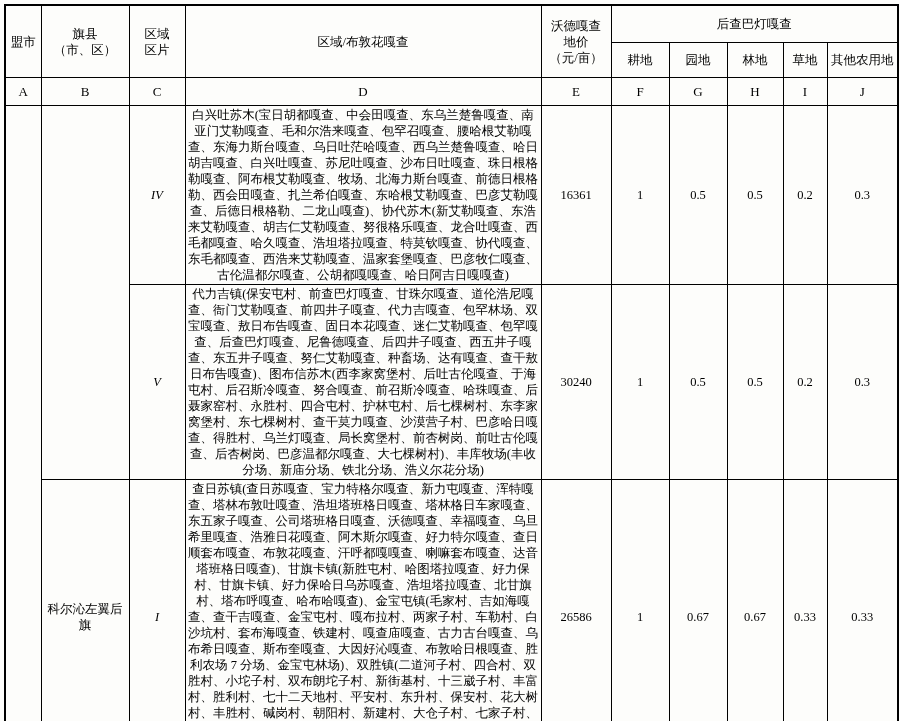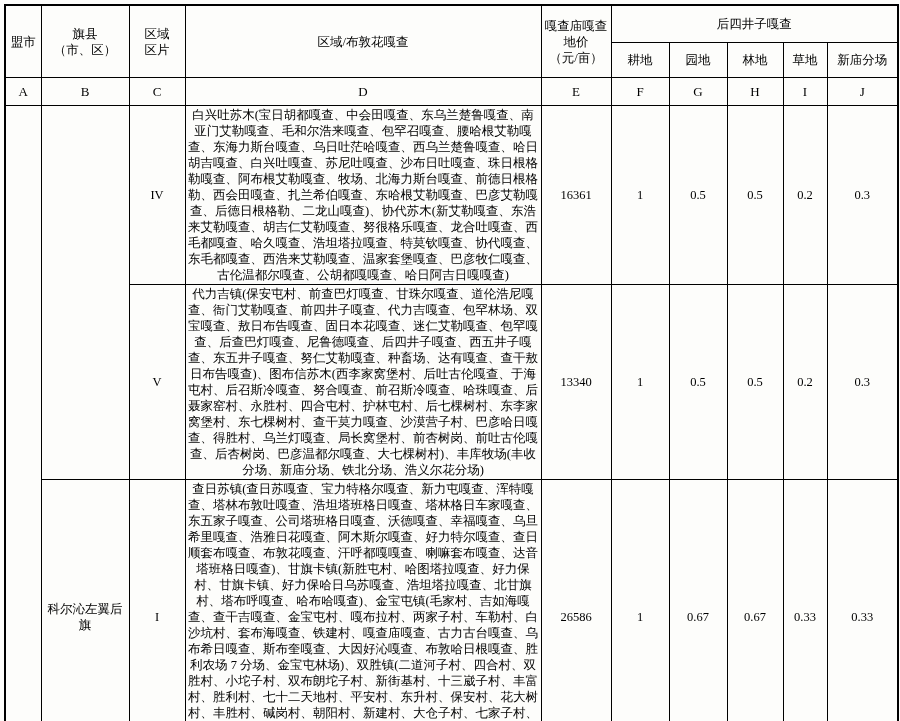--- a/index.html
+++ b/index.html
@@ -45,21 +45,21 @@
   td.desc {
     text-align: left;
     vertical-align: top;
     padding: 2px 3px 2px 3px;
     line-height: 15.8px;
   }
   tr.r1 { height: 174px; }
   tr.r2 { height: 187px; }
   tr.r3 { height: 259px; }
   td.num { font-size: 13px; }
-  td.zone { font-size: 13px; }
+  td.zone { font-size: 13px; font-style: italic; }
 </style>
 </head>
 <body>
 
 <div class="page">
   <table class="land-table">
     <colgroup>
       <col style="width:36px">
         <col style="width:88px">
         <col style="width:56px">
@@ -72,31 +72,31 @@
         <col style="width:71px">
     </colgroup>
     <tbody>
       <tr class="h1">
         <td rowspan="2" class="hdr">盟市</td>
         <td rowspan="2" class="hdr">旗县
 （市、区）</td>
         <td rowspan="2" class="hdr">区域
 区片</td>
         <td rowspan="2" class="hdr">区域/布敦花嘎查</td>
-        <td rowspan="2" class="hdr">嘎查庙嘎查
+        <td rowspan="2" class="hdr">沃德嘎查
 地价
 （元/亩）</td>
-        <td colspan="5" class="hdr">后四井子嘎查</td>
+        <td colspan="5" class="hdr">后查巴灯嘎查</td>
       </tr>
       <tr class="h2">
         <td class="hdr">耕地</td>
         <td class="hdr">园地</td>
         <td class="hdr">林地</td>
         <td class="hdr">草地</td>
-        <td class="hdr">新庙分场</td>
+        <td class="hdr">其他农用地</td>
       </tr>
       <tr class="letters">
         <td>A</td>
         <td>B</td>
         <td>C</td>
         <td>D</td>
         <td>E</td>
         <td>F</td>
         <td>G</td>
         <td>H</td>
@@ -111,21 +111,21 @@
         <td class="num">16361</td>
         <td class="num">1</td>
         <td class="num">0.5</td>
         <td class="num">0.5</td>
         <td class="num">0.2</td>
         <td class="num">0.3</td>
       </tr>
       <tr class="r2">
         <td class="zone">V</td>
         <td class="desc">代力吉镇(保安屯村、前查巴灯嘎查、甘珠尔嘎查、道伦浩尼嘎查、衙门艾勒嘎查、前四井子嘎查、代力吉嘎查、包罕林场、双宝嘎查、敖日布告嘎查、固日本花嘎查、迷仁艾勒嘎查、包罕嘎查、后查巴灯嘎查、尼鲁德嘎查、后四井子嘎查、西五井子嘎查、东五井子嘎查、努仁艾勒嘎查、种畜场、达有嘎查、查干敖日布告嘎查)、图布信苏木(西李家窝堡村、后吐古伦嘎查、于海屯村、后召斯冷嘎查、努合嘎查、前召斯冷嘎查、哈珠嘎查、后聂家窑村、永胜村、四合屯村、护林屯村、后七棵树村、东李家窝堡村、东七棵树村、查干莫力嘎查、沙漠营子村、巴彦哈日嘎查、得胜村、乌兰灯嘎查、局长窝堡村、前杏树岗、前吐古伦嘎查、后杏树岗、巴彦温都尔嘎查、大七棵树村)、丰库牧场(丰收分场、新庙分场、铁北分场、浩义尔花分场)</td>
-        <td class="num">13340</td>
+        <td class="num">30240</td>
         <td class="num">1</td>
         <td class="num">0.5</td>
         <td class="num">0.5</td>
         <td class="num">0.2</td>
         <td class="num">0.3</td>
       </tr>
       <tr class="r3">
         <td>科尔沁左翼后旗</td>
         <td class="zone">I</td>
         <td class="desc">查日苏镇(查日苏嘎查、宝力特格尔嘎查、新力屯嘎查、浑特嘎查、塔林布敦吐嘎查、浩坦塔班格日嘎查、塔林格日车家嘎查、东五家子嘎查、公司塔班格日嘎查、沃德嘎查、幸福嘎查、乌旦希里嘎查、浩雅日花嘎查、阿木斯尔嘎查、好力特尔嘎查、查日顺套布嘎查、布敦花嘎查、汗呼都嘎嘎查、喇嘛套布嘎查、达音塔班格日嘎查)、甘旗卡镇(新胜屯村、哈图塔拉嘎查、好力保村、甘旗卡镇、好力保哈日乌苏嘎查、浩坦塔拉嘎查、北甘旗村、塔布呼嘎查、哈布哈嘎查)、金宝屯镇(毛家村、吉如海嘎查、查干吉嘎查、金宝屯村、嘎布拉村、两家子村、车勒村、白沙坑村、套布海嘎查、铁建村、嘎查庙嘎查、古力古台嘎查、乌布希日嘎查、斯布奎嘎查、大因好沁嘎查、布敦哈日根嘎查、胜利农场 7 分场、金宝屯林场)、双胜镇(二道河子村、四合村、双胜村、小坨子村、双布朗坨子村、新街基村、十三崴子村、丰富村、胜利村、七十二天地村、平安村、东升村、保安村、花大树村、丰胜村、碱岗村、朝阳村、新建村、大仓子村、七家子村、继斌村、二道壕村、三江村、向阳村、胜利农场、胜利农场 6 分场、原种场)</td>

